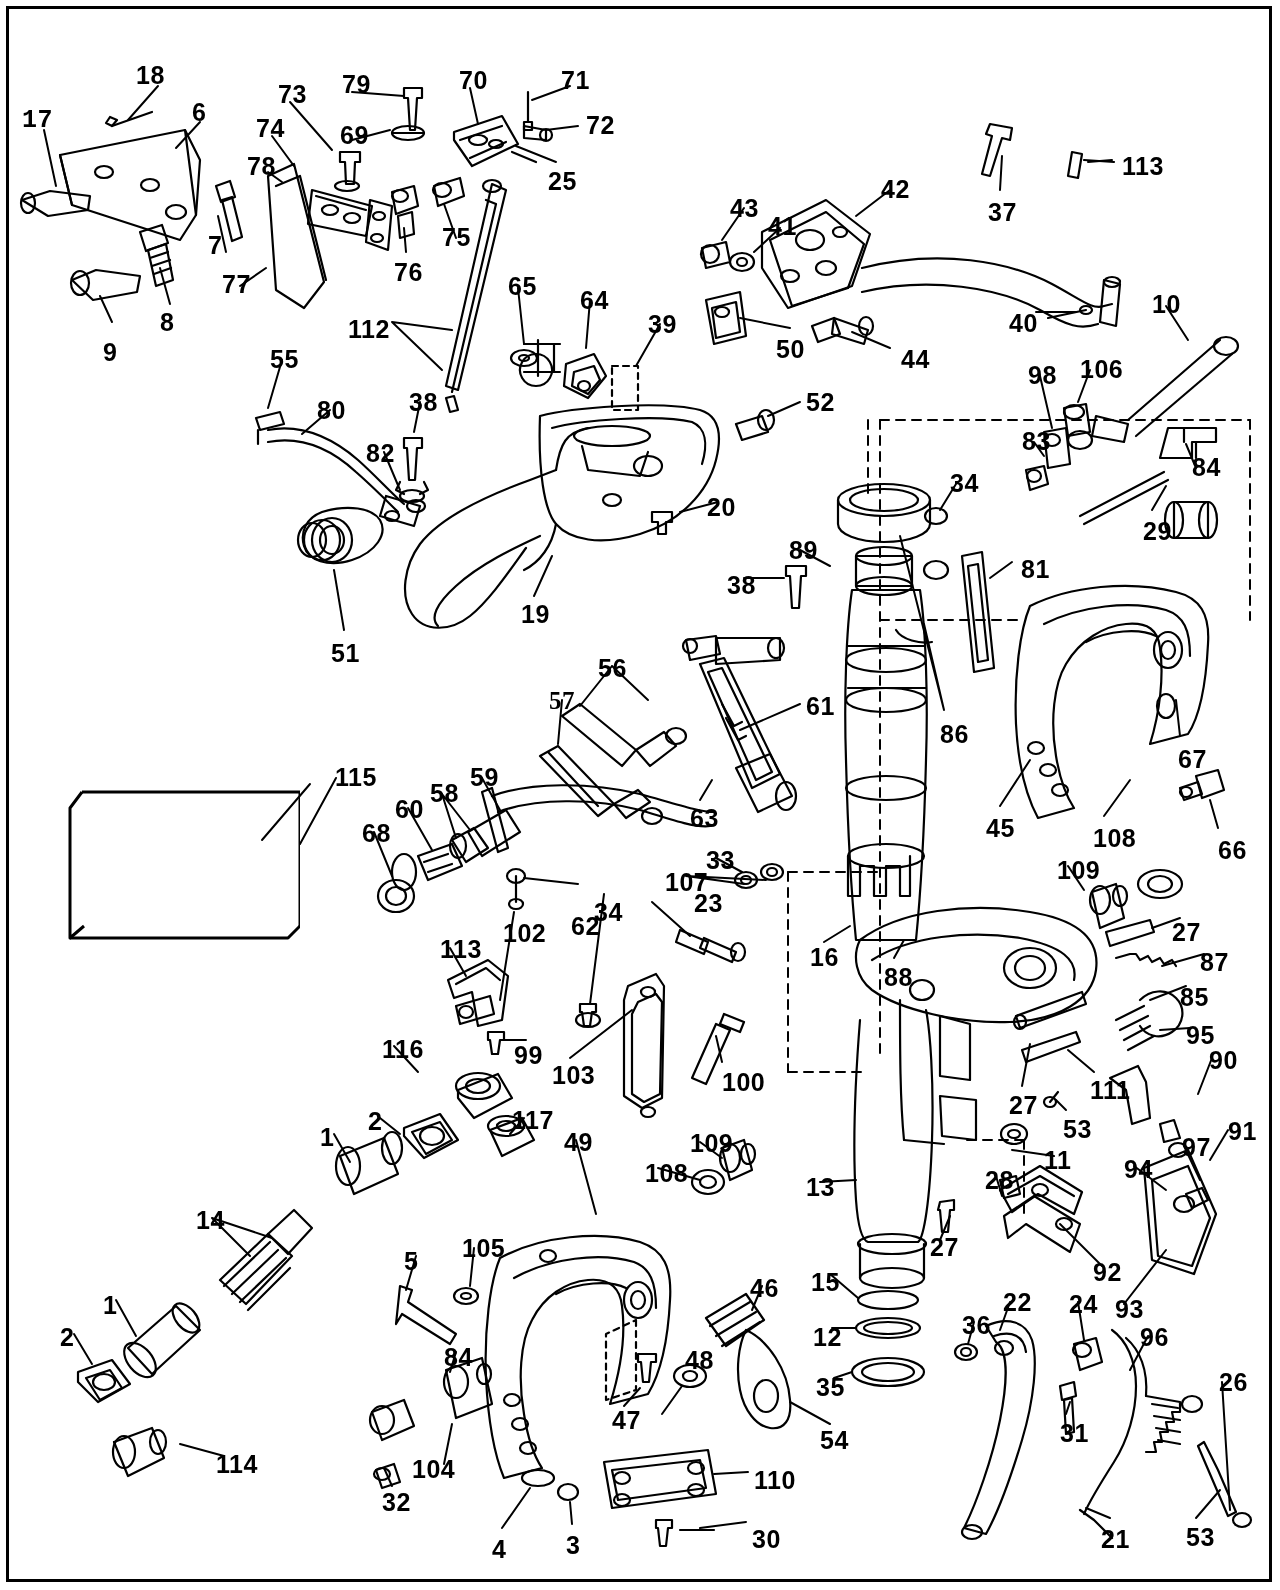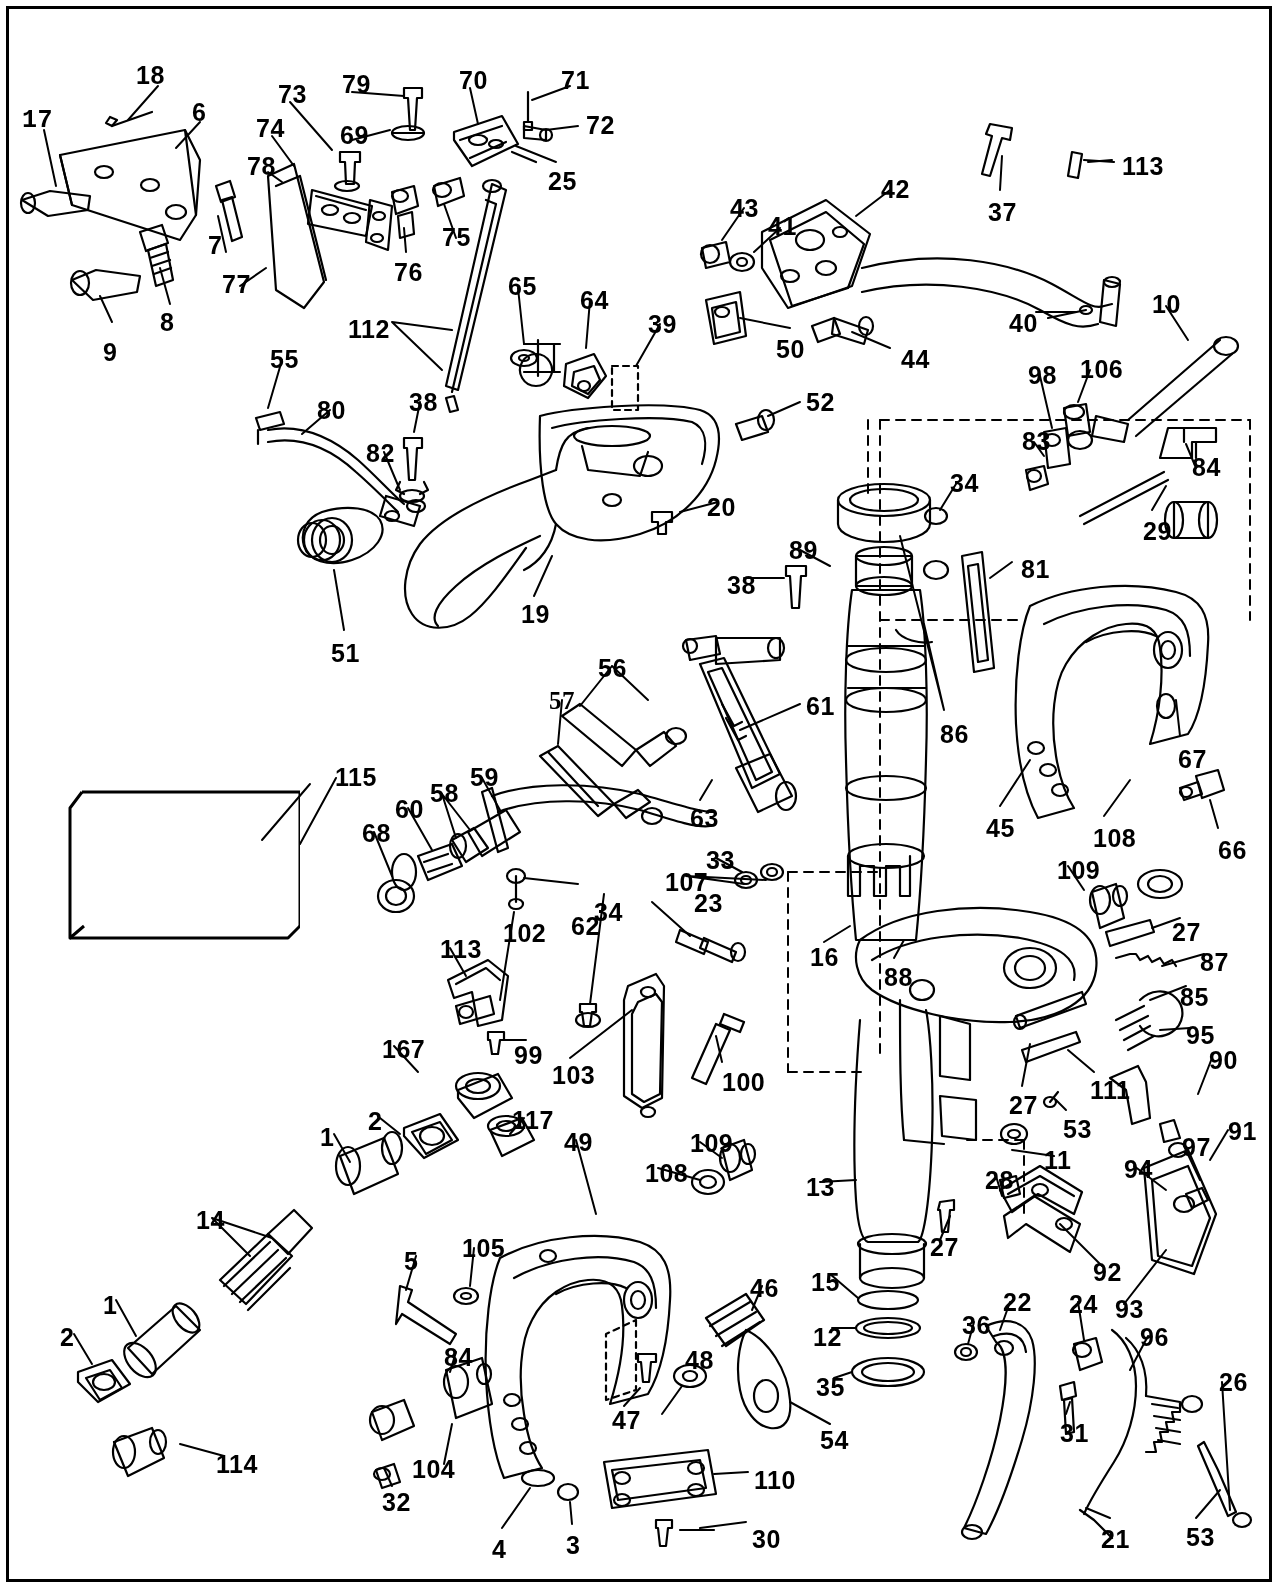--- a/index.html
+++ b/index.html
@@ -759,21 +759,21 @@
       <div class="lbl" style="left: 514px; top: 1043px;">99</div>
       <div class="lbl" style="left: 552px; top: 1063px;">103</div>
       <div class="lbl" style="left: 722px; top: 1070px;">100</div>
       <div class="lbl" style="left: 1186px; top: 1023px;">95</div>
       <div class="lbl" style="left: 1209px; top: 1048px;">90</div>
       <div class="lbl" style="left: 1009px; top: 1093px;">27</div>
       <div class="lbl" style="left: 1090px; top: 1078px;">111</div>
       <div class="lbl" style="left: 1063px; top: 1117px;">53</div>
       <div class="lbl" style="left: 1228px; top: 1119px;">91</div>
       <div class="lbl" style="left: 1182px; top: 1135px;">97</div>
-      <div class="lbl" style="left: 382px; top: 1037px;">167</div>
+      <div class="lbl" style="left: 382px; top: 1037px;">116</div>
       <div class="lbl" style="left: 368px; top: 1109px;">2</div>
       <div class="lbl" style="left: 512px; top: 1108px;">117</div>
       <div class="lbl" style="left: 564px; top: 1130px;">49</div>
       <div class="lbl" style="left: 690px; top: 1131px;">109</div>
       <div class="lbl" style="left: 1044px; top: 1148px;">11</div>
       <div class="lbl" style="left: 1124px; top: 1157px;">94</div>
       <div class="lbl" style="left: 320px; top: 1125px;">1</div>
       <div class="lbl" style="left: 645px; top: 1161px;">108</div>
       <div class="lbl" style="left: 985px; top: 1168px;">28</div>
       <div class="lbl" style="left: 806px; top: 1175px;">13</div>

